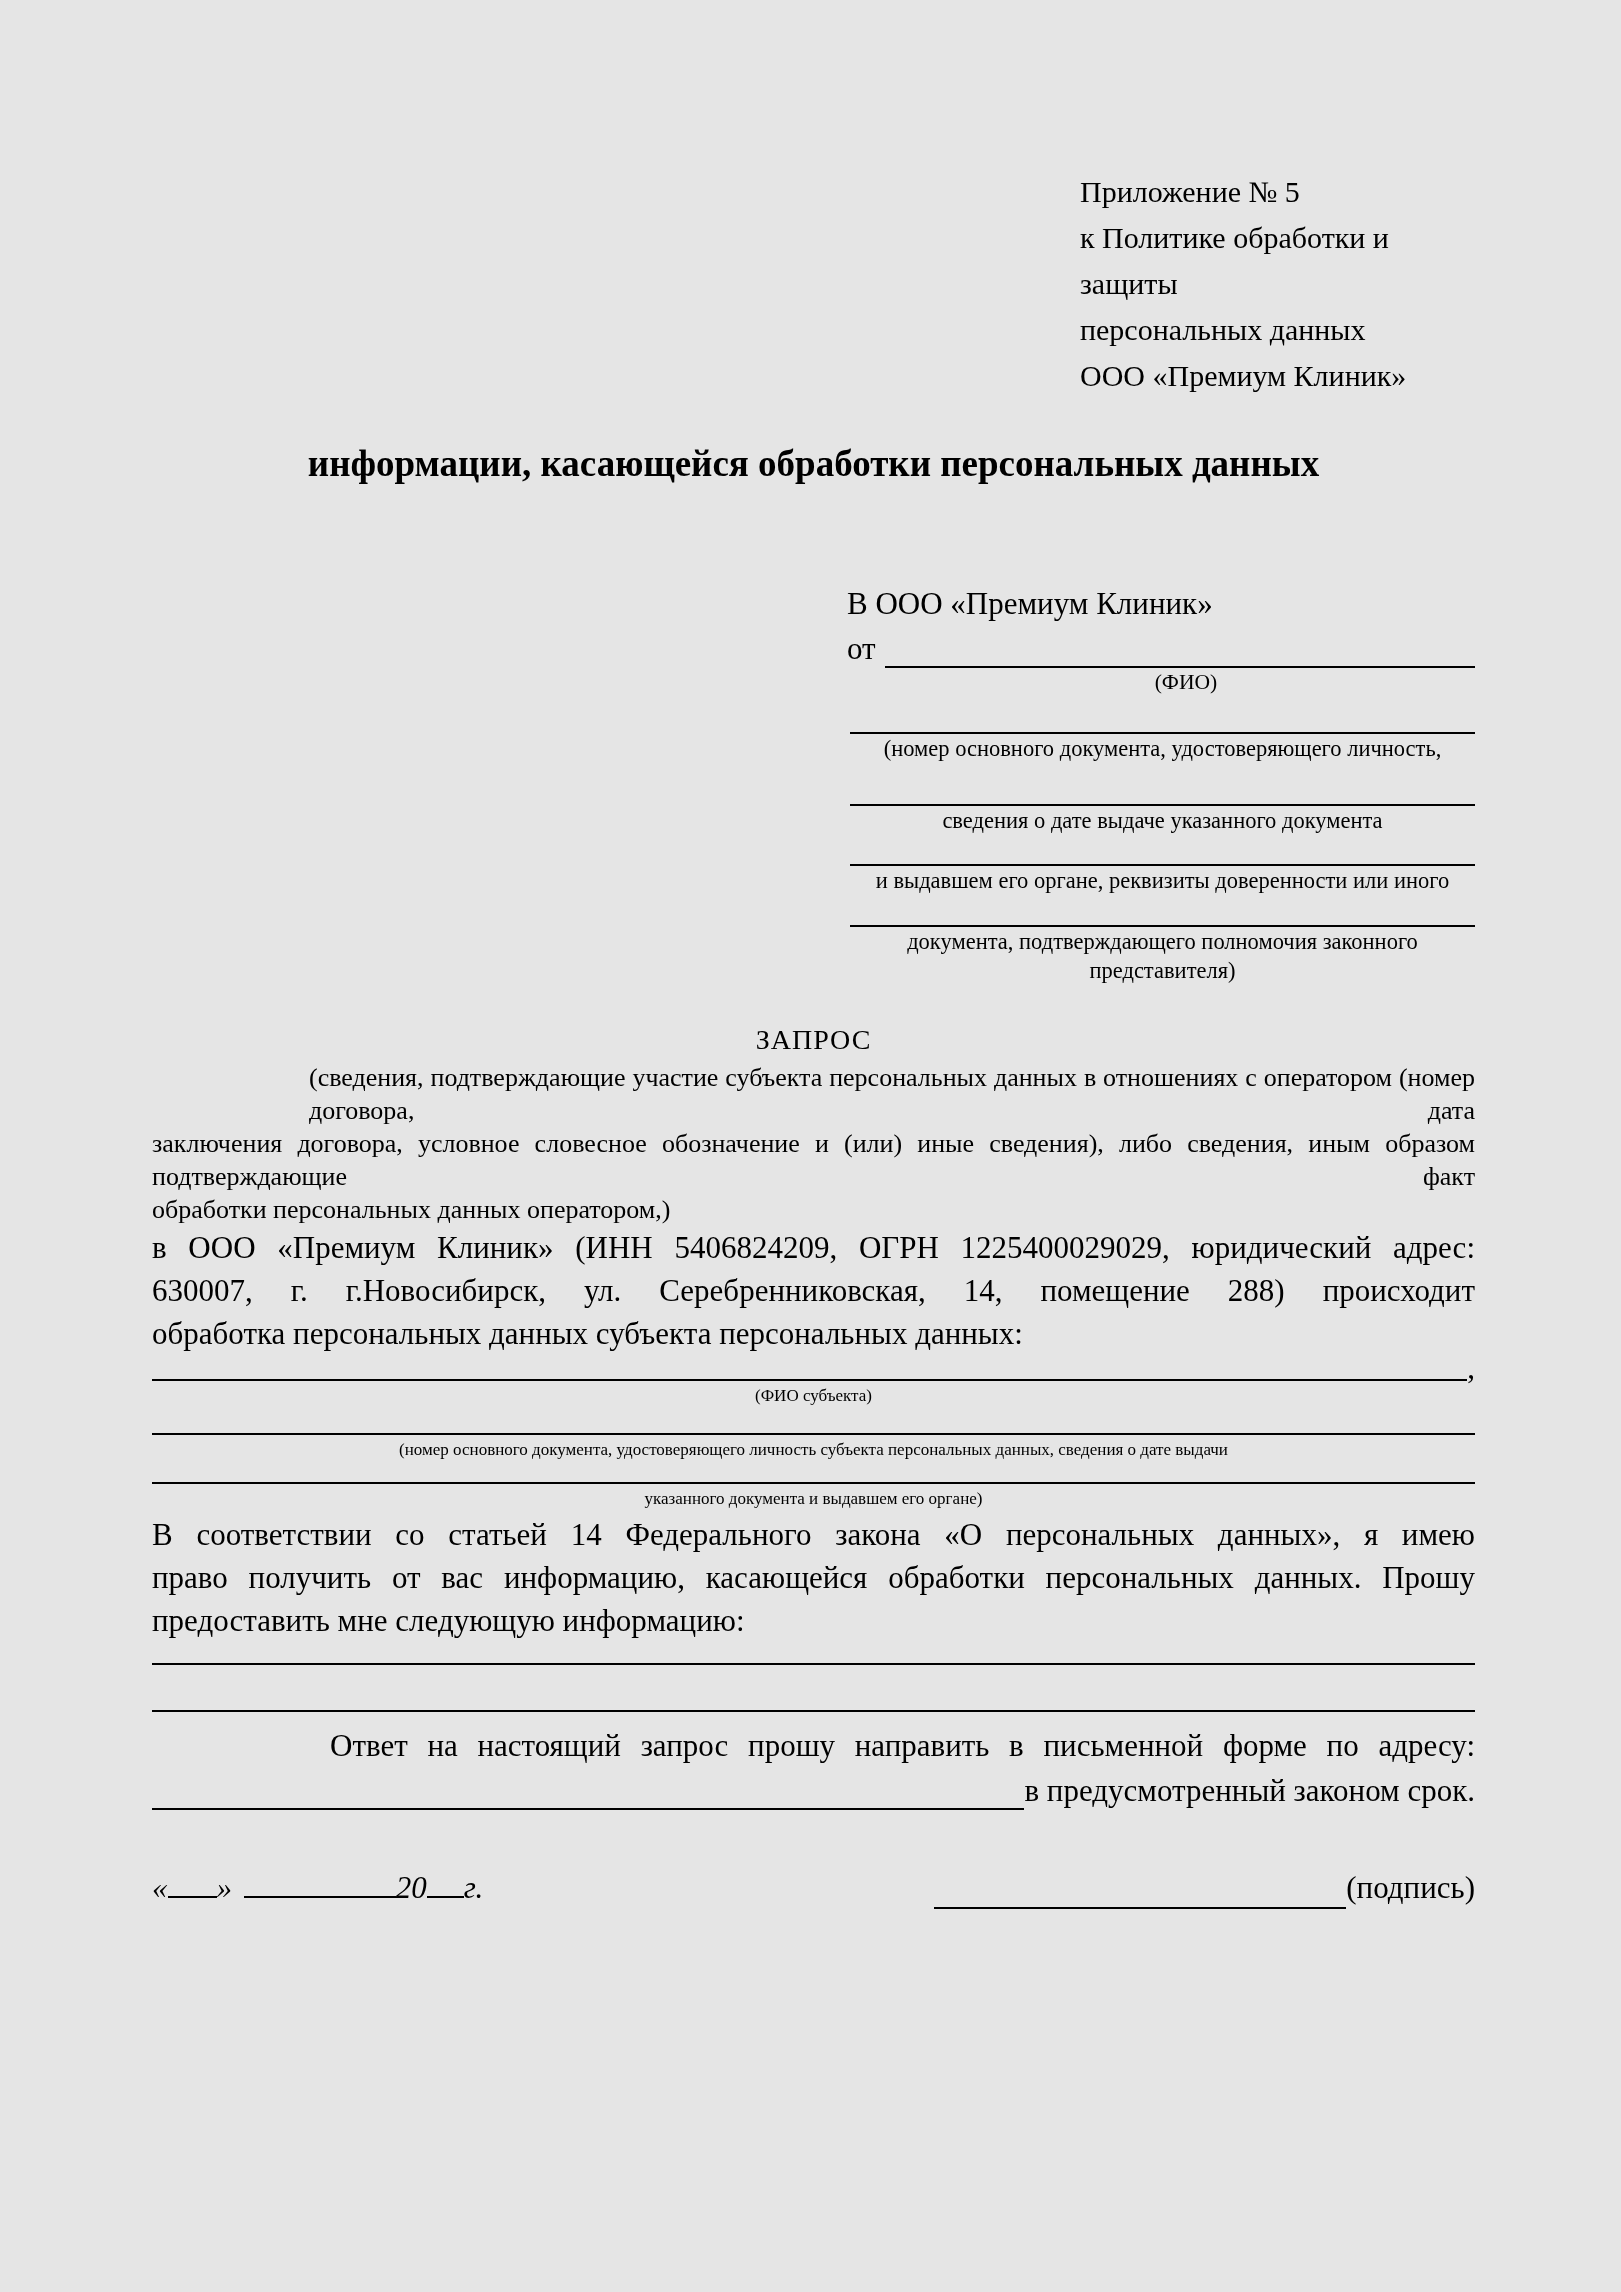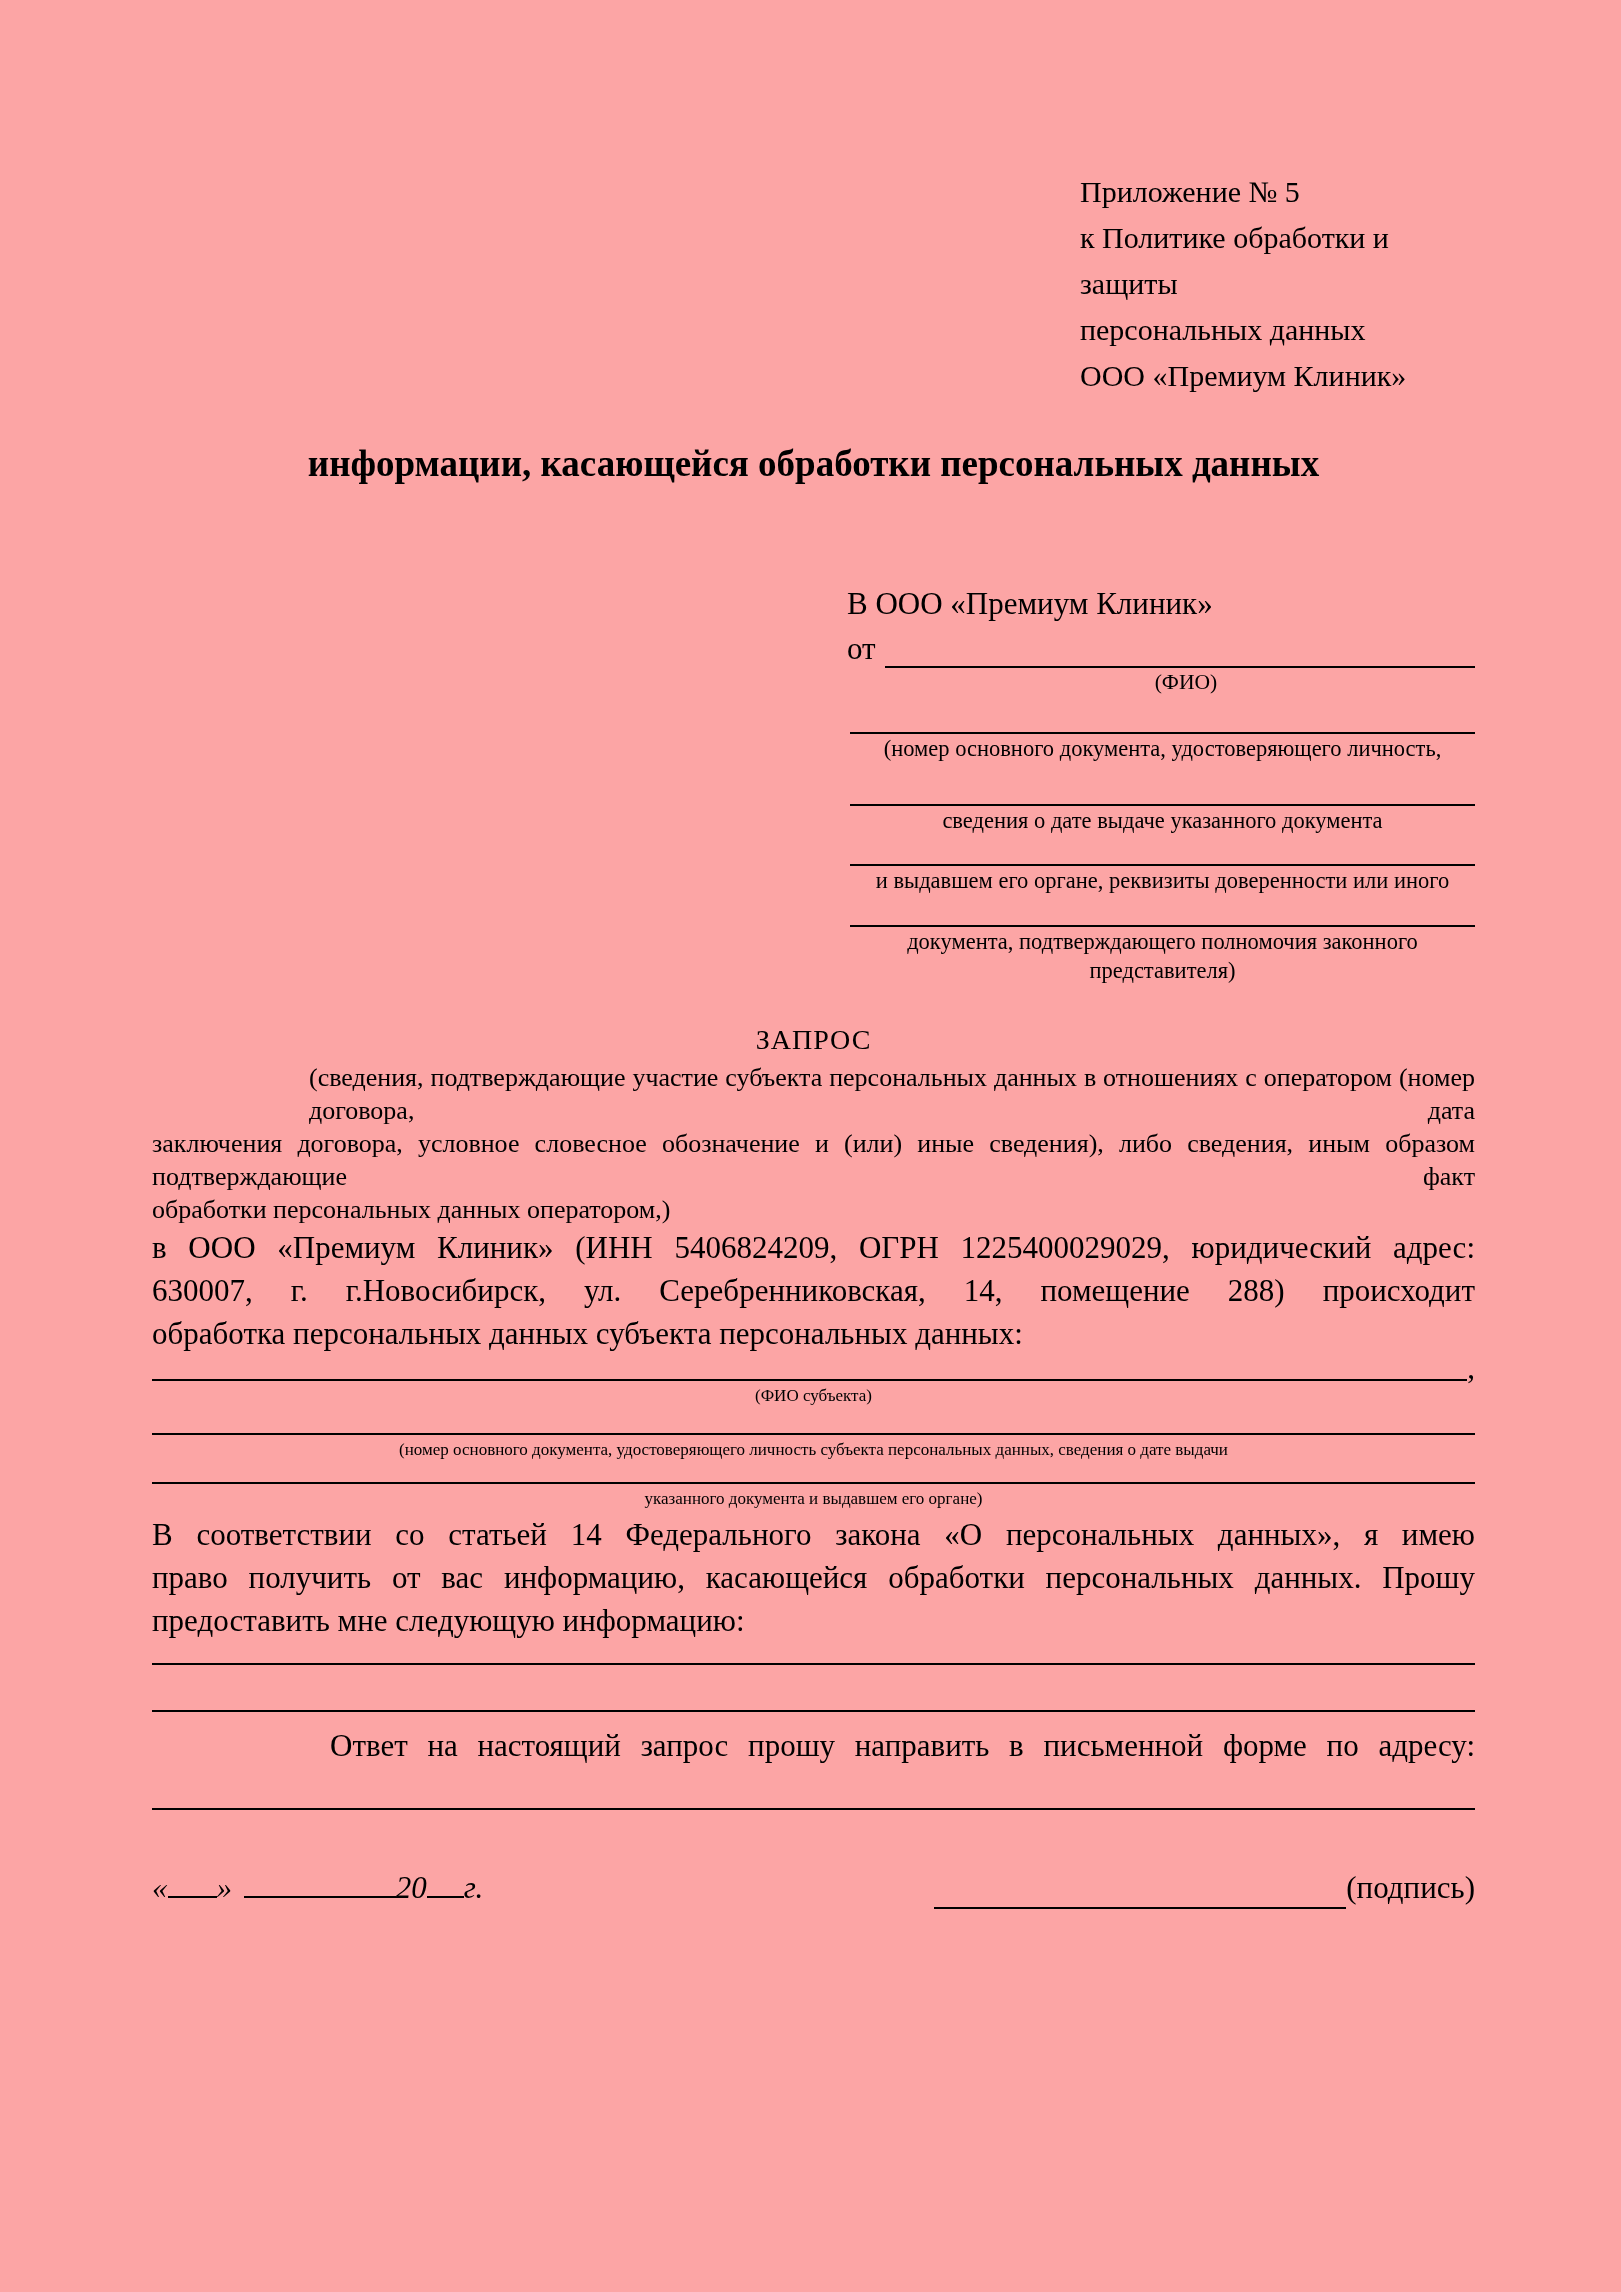--- a/index.html
+++ b/index.html
@@ -1,21 +1,21 @@
 <!DOCTYPE html>
 <html><head>
 <meta charset="utf-8">
 <style>
   html, body { margin: 0; padding: 0; background: #888; }
   .page {
     position: relative;
     width: 1621px;
     height: 2293px;
     margin: 0 auto;
-    background: #fca5a5;
+    background: #e5e5e5;
     color: #000000;
     font-family: "Liberation Serif", "DejaVu Serif", serif;
     box-sizing: border-box;
     padding: 169px 146px 0 152px;
     overflow: hidden;
   }
   
   .annex { margin-left: 928px; font-size: 30px; line-height: 46px; }
   
   .doc-title { margin-top: 41px; text-align: center; font-weight: bold; font-size: 37px; line-height: 48px; }
@@ -133,20 +133,21 @@
   </div>
 
   <div class="full-line-1"></div>
   <div class="full-line-2"></div>
 
   <div class="para reply">
     <div class="jl">Ответ на настоящий запрос прошу направить в письменной форме по адресу:</div>
   </div>
   <div class="fill-row tail-row">
     <span class="uline"></span>
+    <span class="tail">в предусмотренный законом срок.</span>
   </div>
 
   <div class="footer">
     <div class="date-part">
       <span>«</span><span class="fseg w50"></span><span>»</span><span class="gap8"></span><span class="fseg w155"></span><span>20</span><span class="fseg w38"></span><span>г.</span>
     </div>
     <div class="sig-part">
       <span class="sig-line"></span>
       <span class="sig-cap">(подпись)</span>
     </div>

